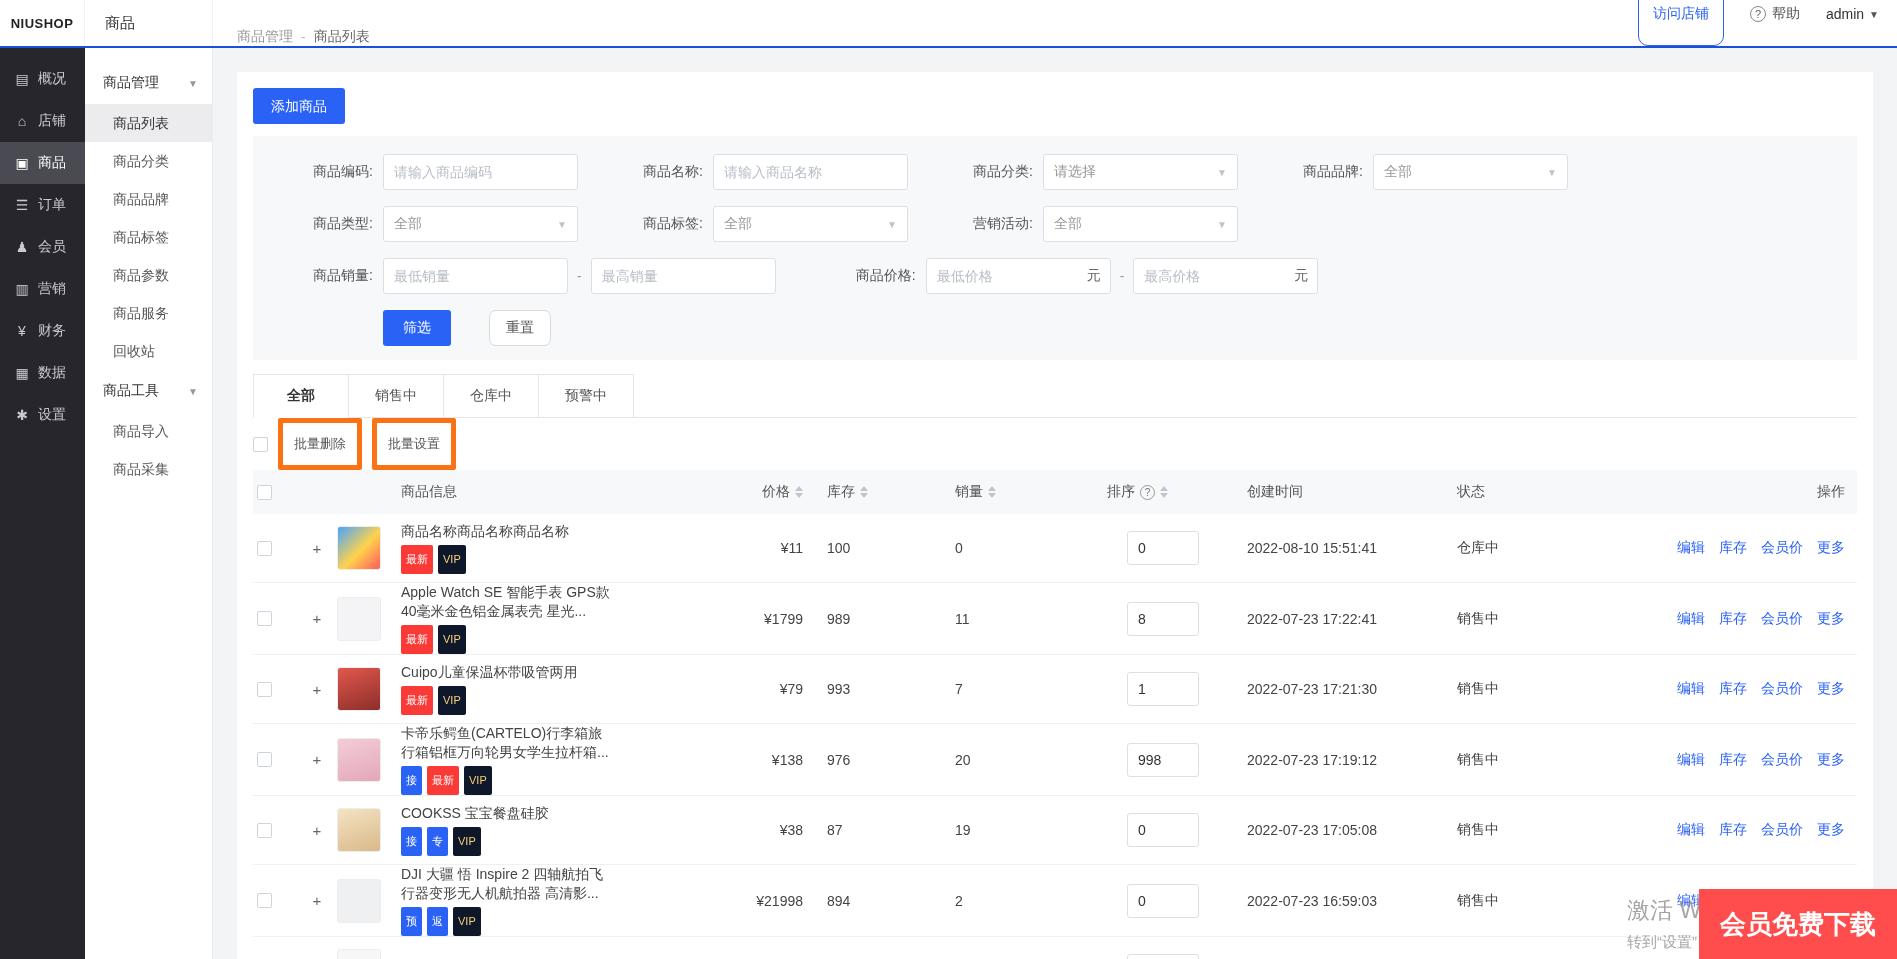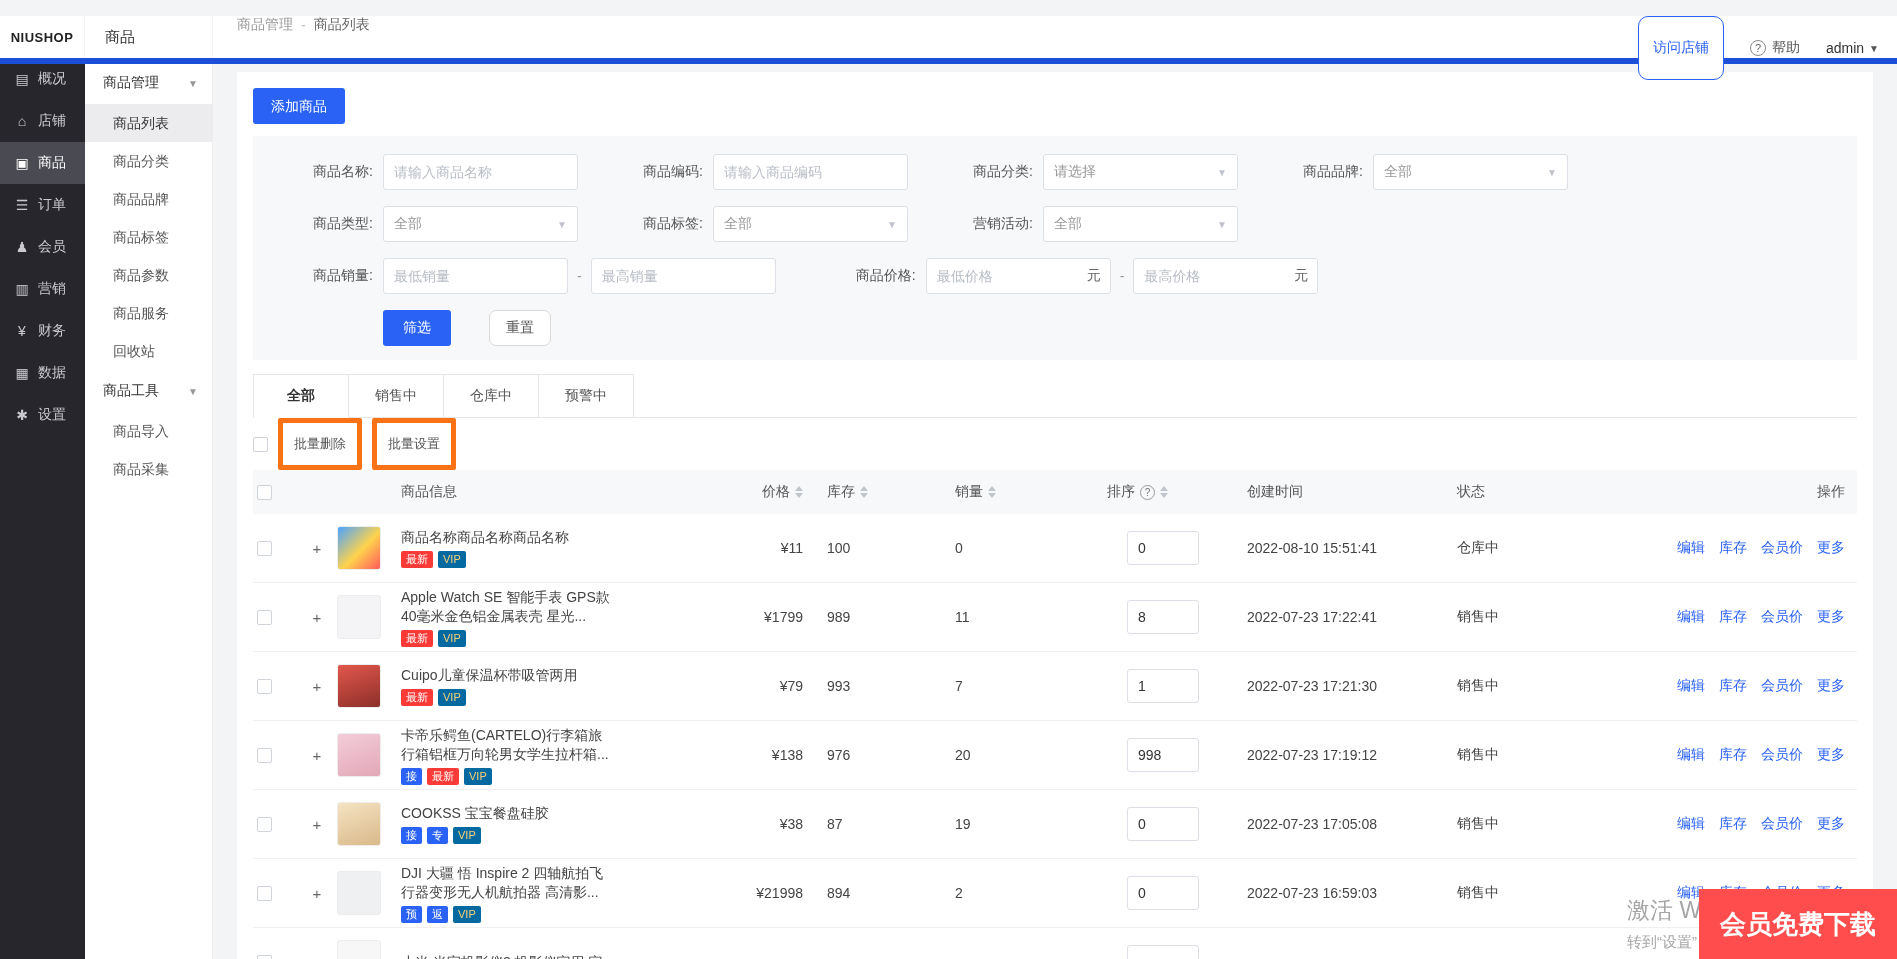--- a/index.html
+++ b/index.html
@@ -1,20 +1,20 @@
 <!DOCTYPE html>
 <html><head>
 <meta charset="utf-8">
 <style>
   * { margin:0; padding:0; box-sizing:border-box; }
   html,body { width:1897px; height:959px; overflow:hidden; }
   body { font-family:"Liberation Sans", sans-serif; font-size:14px; color:#333; background:#f3f4f6; position:relative; }
 
   
-  .topbar { position:absolute; top:16px; left:0; width:100%; height:48px; background:#fff; border-bottom:6px solid #1d4ed8; display:flex; align-items:flex-start; z-index:3; }
+  .topbar { position:absolute; top:0; left:0; width:100%; height:48px; background:#fff; border-bottom:2px solid #1d4ed8; display:flex; align-items:flex-end; z-index:3; }
   .logo { width:85px; height:100%; display:flex; align-items:center; justify-content:center; font-weight:bold; font-size:13px; letter-spacing:.5px; color:#222; border-right:1px solid #f2f2f2; }
   .subnav-title { width:128px; height:100%; display:flex; align-items:center; padding-left:20px; font-size:15px; color:#333; border-right:1px solid #f2f2f2; }
   .breadcrumb { display:flex; align-items:center; gap:8px; padding-left:24px; font-size:14px; }
   .crumb-section { color:#999; }
   .crumb-sep { color:#bbb; }
   .crumb-page { color:#666; }
   .topbar-right { margin-left:auto; display:flex; align-items:center; gap:26px; padding-right:18px; }
   .visit-shop-btn { border:1px solid #2a62f6; color:#2a62f6; background:#fff; border-radius:10px; padding:22px 14px; font-size:14px; cursor:pointer; }
   .help-wrap { display:flex; align-items:center; gap:6px; color:#555; cursor:pointer; }
   .q-circle { width:16px; height:16px; border:1px solid #888; border-radius:50%; display:inline-flex; align-items:center; justify-content:center; font-size:11px; color:#666; }
@@ -84,23 +84,23 @@
   .w-stock { width:130px; padding-left:10px; }
   .w-sales { width:150px; padding-left:8px; }
   .w-sort { width:150px; padding-left:30px; }
   .w-created { width:210px; }
   .w-status { width:170px; }
   .w-actions { width:230px; justify-content:flex-end; gap:14px; padding-right:12px; }
   .expander { color:#666; font-size:15px; cursor:pointer; }
   .thumb { width:44px; height:44px; border:1px solid #ededed; border-radius:3px; background:#f5f5f5; }
   .p-line { line-height:19px; color:#444; max-width:310px; white-space:nowrap; overflow:hidden; }
   .p-tags { margin-top:4px; display:flex; }
-  .badge { display:inline-block; padding:1px 5px; font-size:11px; line-height:15px; border-radius:2px; margin-right:5px; color:#fff; }
+  .badge { display:inline-block; padding:7px 5px; font-size:11px; line-height:15px; border-radius:2px; margin-right:5px; color:#fff; }
   .badge.red { background:#f93a37; }
-  .badge.vip { background:#0369a1; color:#f7d178; }
+  .badge.vip { background:#0f172a; color:#f7d178; }
   .badge.blue { background:#2a62f6; }
   .sort-input { width:72px; height:34px; border:1px solid #dcdfe6; border-radius:3px; padding:0 10px; font-size:14px; color:#333; background:#fff; }
   .carets { display:inline-flex; flex-direction:column; gap:2px; margin-left:5px; }
   .c-up { width:0; height:0; border:4px solid transparent; border-bottom:5px solid #c0c4cc; border-top:none; }
   .c-down { width:0; height:0; border:4px solid transparent; border-top:5px solid #c0c4cc; border-bottom:none; }
   .q-icon { width:15px; height:15px; border:1px solid #999; border-radius:50%; font-size:10px; color:#777; display:inline-flex; align-items:center; justify-content:center; margin-left:5px; }
   .action-link { color:#2a62f6; font-size:14px; cursor:pointer; white-space:nowrap; }
 
   
   .watermark { position:absolute; left:1627px; top:871px; color:#8f8f8f; opacity:.8; z-index:4;margin-top:24px; }
@@ -192,26 +192,26 @@
   </div>
 
 <div class="main">
   <div class="panel">
 
     <button class="add-btn">添加商品</button>
 
     <div class="filter-box">
       <div class="f-row">
         <div class="f-group">
+          <span class="f-label">商品编码:</span>
+          <input class="f-input" placeholder="请输入商品编码" style="">
+        </div>
+        <div class="f-group">
           <span class="f-label">商品名称:</span>
           <input class="f-input" placeholder="请输入商品名称" style="">
-        </div>
-        <div class="f-group">
-          <span class="f-label">商品编码:</span>
-          <input class="f-input" placeholder="请输入商品编码" style="">
         </div>
         <div class="f-group">
           <span class="f-label">商品分类:</span>
           <div class="f-select">
             <span>请选择</span>
             <span class="sel-caret">▼</span>
           </div>
         </div>
         <div class="f-group">
           <span class="f-label">商品品牌:</span>

